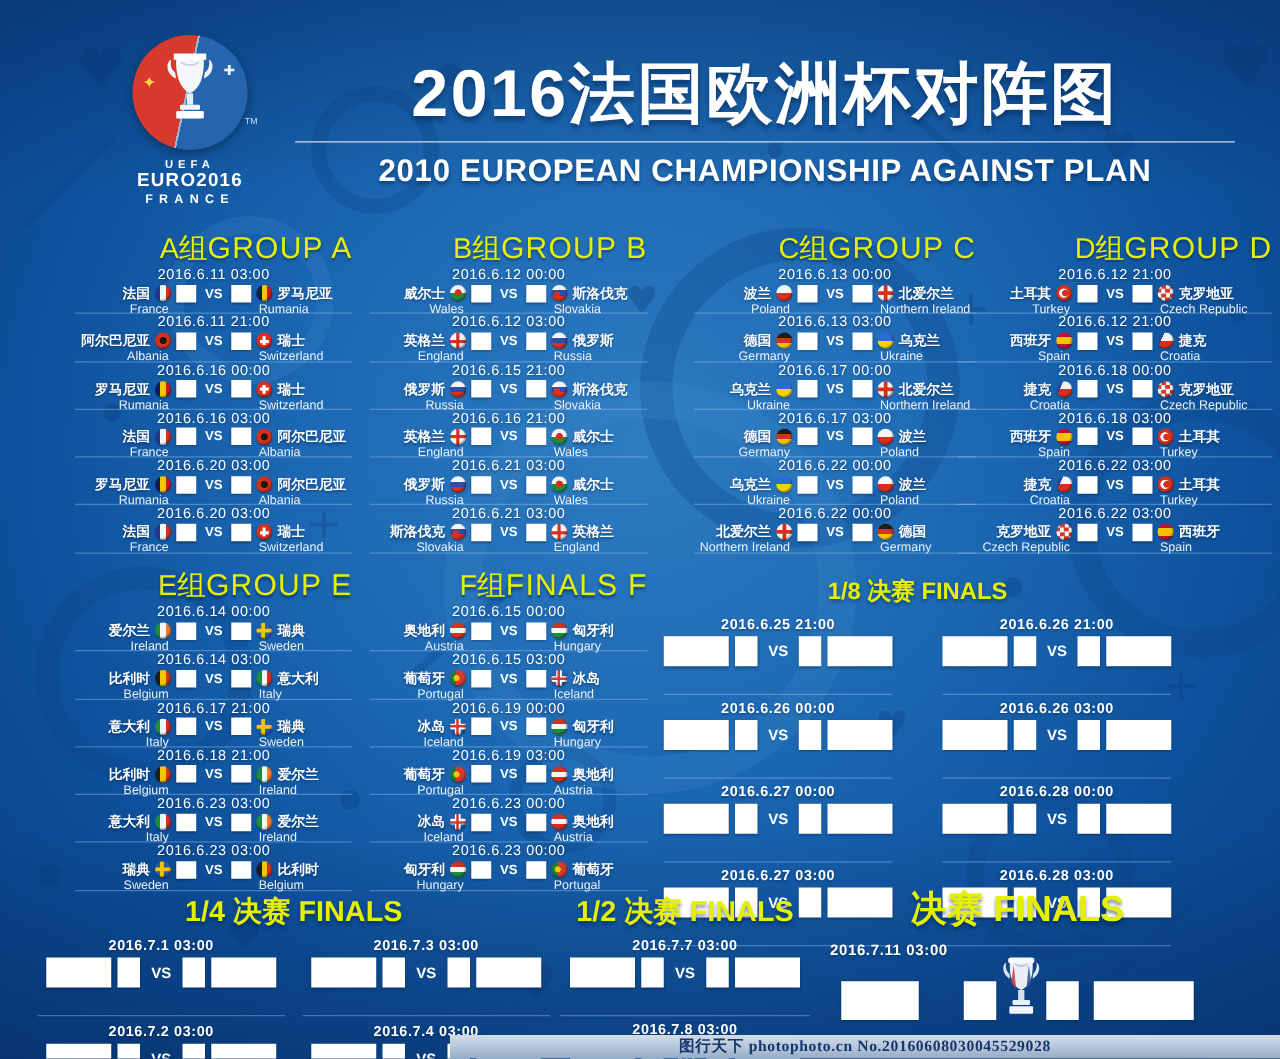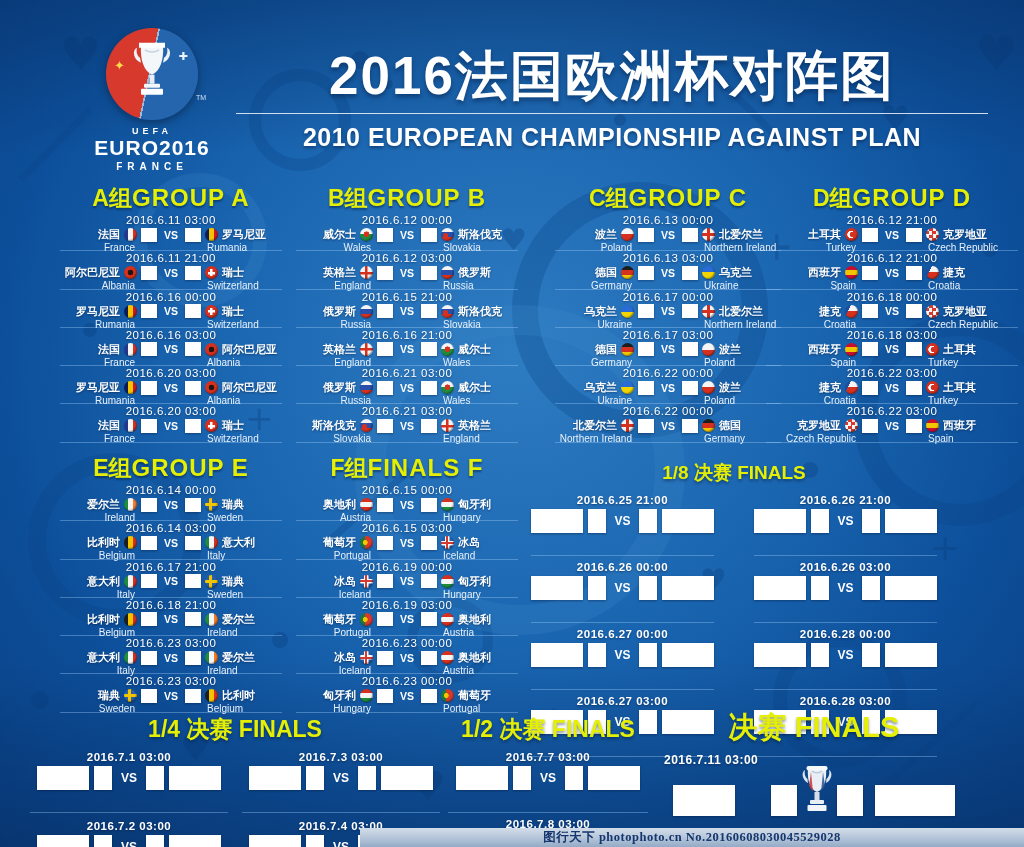--- a/index.html
+++ b/index.html
@@ -13,33 +13,33 @@
   
   #logo{position:absolute;left:88px;top:28px;width:128px;text-align:center;}
   .logo-circle{position:relative;width:92px;height:92px;margin:0 auto;border-radius:50%;
     background:linear-gradient(102deg,#d8392d 0 47%,#9db9d8 47% 48.5%,#2565ae 48.5% 100%);
     box-shadow:0 3px 8px rgba(0,0,0,.35);}
   .logo-cup{position:absolute;left:50%;top:50%;transform:translate(-50%,-52%);}
   .logo-spark1{position:absolute;left:8px;top:30px;color:#ffd94a;font-size:13px;}
   .logo-spark2{position:absolute;right:10px;top:22px;color:#eaf3ff;font-size:11px;}
   .logo-tm{position:absolute;right:-8px;top:66px;font-size:7px;color:#cfe0f2;}
   .logo-uefa{margin-top:6px;font-size:9px;letter-spacing:4px;font-weight:bold;color:#fff;}
-  .logo-euro{font-size:21px;font-weight:bold;letter-spacing:1px;color:#fff;}
+  .logo-euro{font-size:15px;font-weight:bold;letter-spacing:1px;color:#fff;}
   .logo-france{font-size:10px;letter-spacing:5px;font-weight:bold;color:#fff;margin-top:1px;}
   #titles{position:absolute;left:228px;top:46px;width:768px;text-align:center;}
   .title-cn{font-size:53px;font-weight:bold;letter-spacing:2px;line-height:1.15;
     text-shadow:0 3px 4px rgba(0,25,60,.45);}
   .title-rule{margin:6px 8px 0 8px;border-bottom:1px solid rgba(255,255,255,.8);}
   .title-en{margin-top:9px;font-size:25px;font-weight:bold;letter-spacing:.5px;
     text-shadow:0 2px 3px rgba(0,25,60,.45);}
 
   
   .group{position:absolute;}
-  .g-head{display:flex;justify-content:center;align-items:baseline;height:26px;margin-bottom:4px;
-    color:#e5ef04;font-weight:bold;text-shadow:0 2px 2px rgba(0,25,60,.5);white-space:nowrap;}
+  .g-head{display:flex;justify-content:flex-end;align-items:baseline;height:26px;margin-bottom:4px;
+    color:#e5ef04;font-weight:normal;text-shadow:0 2px 2px rgba(0,25,60,.5);white-space:nowrap;}
   .g-cn{font-size:23px;}
   .g-en{font-size:24px;letter-spacing:1px;}
   .match{height:36.3px;padding-top:1px;border-bottom:1px solid rgba(160,205,250,.38);}
   .m-date{height:12px;line-height:12px;font-size:11.5px;font-weight:normal;text-align:center;letter-spacing:.5px;
     text-shadow:0 1px 2px rgba(0,25,60,.5);}
   .m-row{display:flex;justify-content:center;align-items:center;gap:4px;height:15px;margin-top:1px;}
   .nm{width:62px;font-size:11px;font-weight:bold;white-space:nowrap;text-shadow:0 1px 2px rgba(0,25,60,.5);}
   .nm-h{text-align:right;}
   .nm-a{text-align:left;}
   .flag{width:13px;height:13px;border-radius:50%;flex:0 0 auto;

